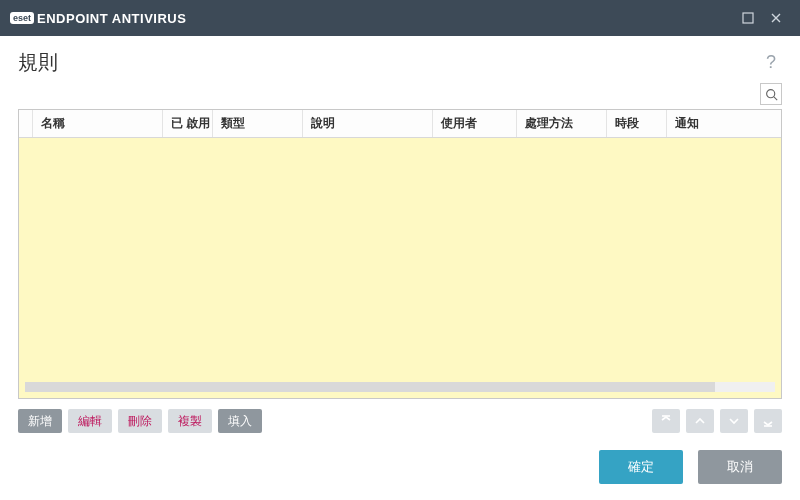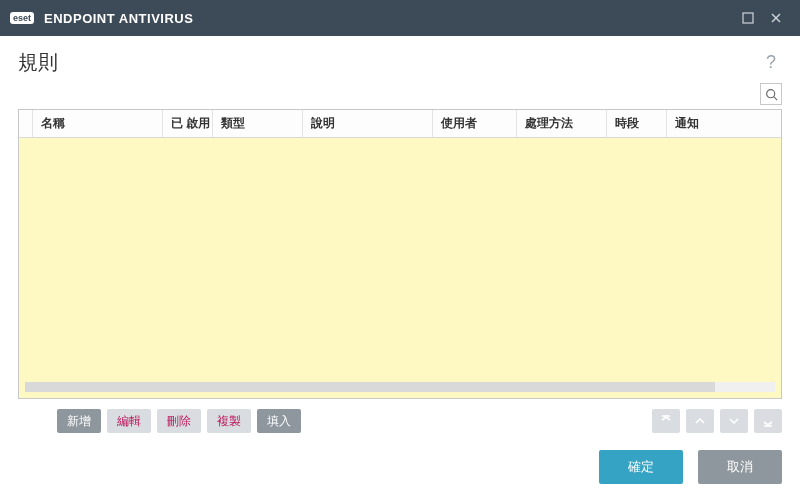--- a/index.html
+++ b/index.html
@@ -17,21 +17,21 @@
     background: #3d4a57;
     color: #fff;
     height: 36px;
     display: flex;
     align-items: center;
     padding: 0 10px;
   }
   .brand-logo {
     display: inline-flex;
     align-items: center;
-    gap: 10px;
+    gap: 3px;
     font-weight: 600;
     letter-spacing: 0.5px;
     font-size: 13px;
   }
   .brand-logo .eset-badge {
     background: #fff;
     color: #3d4a57;
     font-size: 9px;
     font-weight: 700;
     padding: 1px 3px;
@@ -123,21 +123,20 @@
     left: 0; top: 0; bottom: 0;
     width: 92%;
     background: #d9d9d9;
     border-radius: 0;
   }
   .toolbar {
     display: flex;
     align-items: center;
     gap: 6px;
     padding: 10px 18px 0 18px;
-    margin-left: 39px;
   }
   .btn-sm {
     background: #8f979e;
     color: #fff;
     border: none;
     padding: 4px 10px;
     font-size: 12px;
     border-radius: 2px;
     cursor: pointer;
     line-height: 16px;

